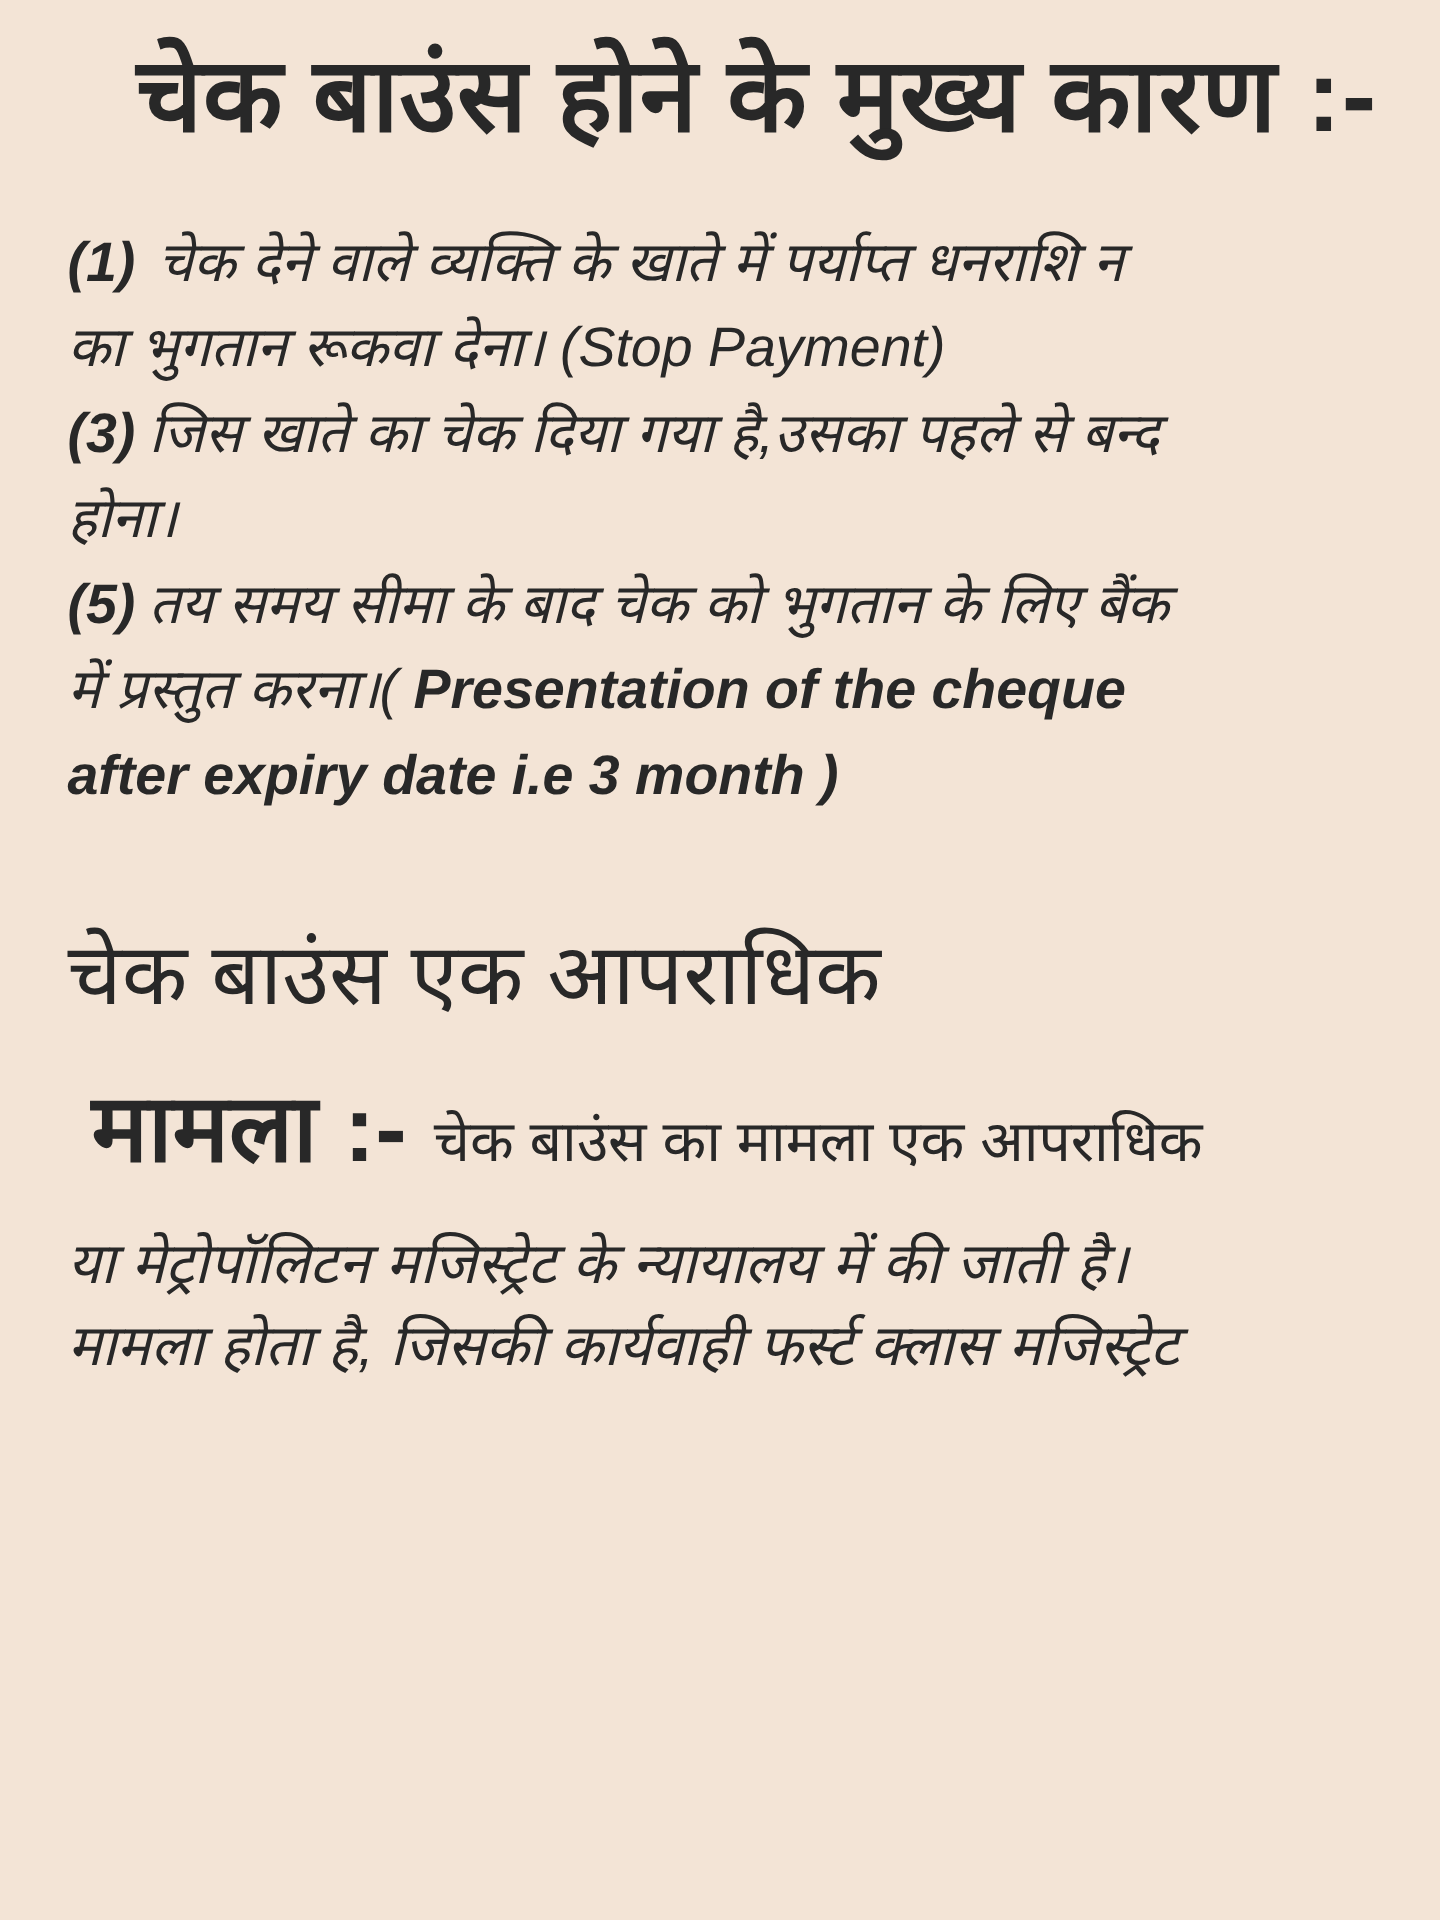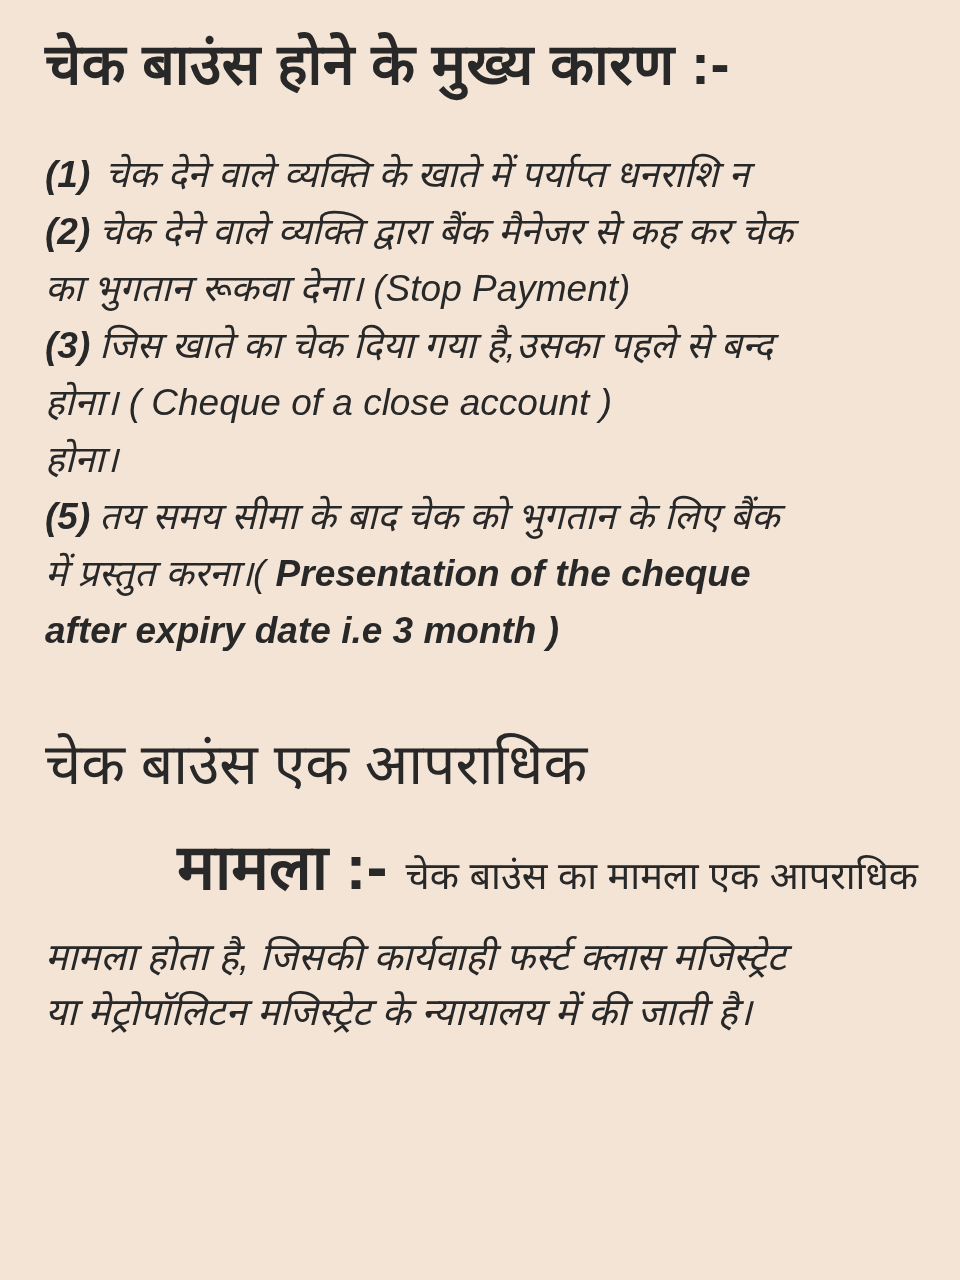--- a/index.html
+++ b/index.html
@@ -12,25 +12,26 @@
     height: 1280px;
     box-sizing: border-box;
     background: #f3e4d6;
     color: #282828;
     font-family: "Liberation Sans", "DejaVu Sans", sans-serif;
     padding: 20px 42px 0 45px;
     overflow: hidden;
   }
   .h1 {
     margin: 0 0 38px 0;
-    font-size: 57px;
+    font-size: 69px;
     font-weight: 700;
     line-height: 88px;
     letter-spacing: 0.5px;
     white-space: nowrap;
+    text-align: right;
   }
   .line {
     margin: 0;
     font-size: 37px;
     font-weight: 400;
     line-height: 57px;
     white-space: nowrap;
     font-style: italic;
   }
   .num {
@@ -52,21 +53,20 @@
     font-size: 57px;
     font-weight: 400;
     line-height: 82px;
     white-space: nowrap;
   }
   .h2-row {
     margin: 14px 0 6px 16px;
     font-size: 38px;
     line-height: 96px;
     white-space: nowrap;
-    text-align: right;
   }
   .h2-big {
     font-size: 63px;
     font-weight: 700;
     margin-right: 18px;
   }
   .para .line {
     font-size: 38px;
     line-height: 55px;
   }
@@ -75,36 +75,34 @@
 <body>
 
 <div class="page">
 
   <h1 class="h1">चेक बाउंस होने के मुख्य कारण  :-</h1>
 
   <div>
 
     <p class="line"><span class="num wide">(1)</span><span>चेक देने वाले व्यक्ति के खाते में पर्याप्त धनराशि न</span></p>
 
-    <p class="line"><span class="num">(2)</span><span>चेक देने वाले व्यक्ति द्वारा बैंक मैनेजर से कह कर चेक</span></p>
     <p class="line"><span>का भुगतान रूकवा देना। (Stop Payment)</span></p>
 
     <p class="line"><span class="num">(3)</span><span>जिस खाते का चेक दिया गया है,उसका पहले से बन्द</span></p>
-    <p class="line"><span>होना। ( Cheque of a close account )</span></p>
 
     <p class="line"><span>होना।</span></p>
 
     <p class="line"><span class="num">(5)</span><span>तय समय सीमा के बाद चेक को भुगतान के लिए बैंक</span></p>
     <p class="line"><span>में प्रस्तुत करना।(</span><span class="bold"> Presentation of the cheque</span></p>
     <p class="line"><span class="bold">after expiry date i.e 3 month )</span></p>
 
   </div>
 
   <h2 class="h2">चेक बाउंस एक आपराधिक</h2>
 
   <p class="h2-row"><span class="h2-big">मामला :-</span><span>चेक बाउंस का मामला एक आपराधिक</span></p>
 
   <div class="para">
+    <p class="line">या मेट्रोपॉलिटन मजिस्ट्रेट के न्यायालय में की जाती है।</p>
     <p class="line">मामला होता है, जिसकी कार्यवाही  फर्स्ट क्लास मजिस्ट्रेट</p>
-    <p class="line">या मेट्रोपॉलिटन मजिस्ट्रेट के न्यायालय में की जाती है।</p>
   </div>
 
 </div>
 
 </body></html>

